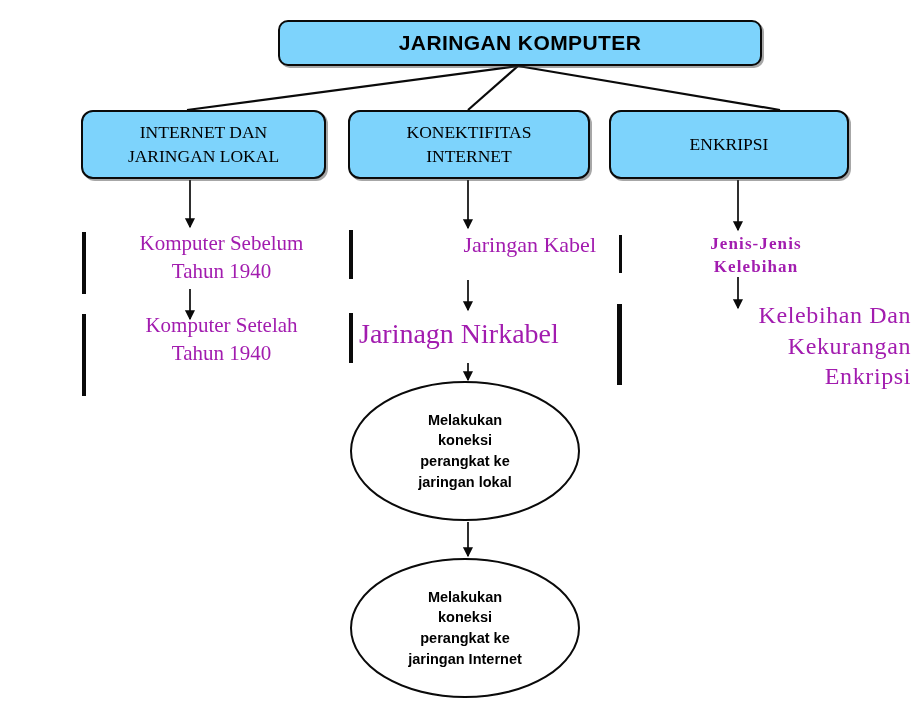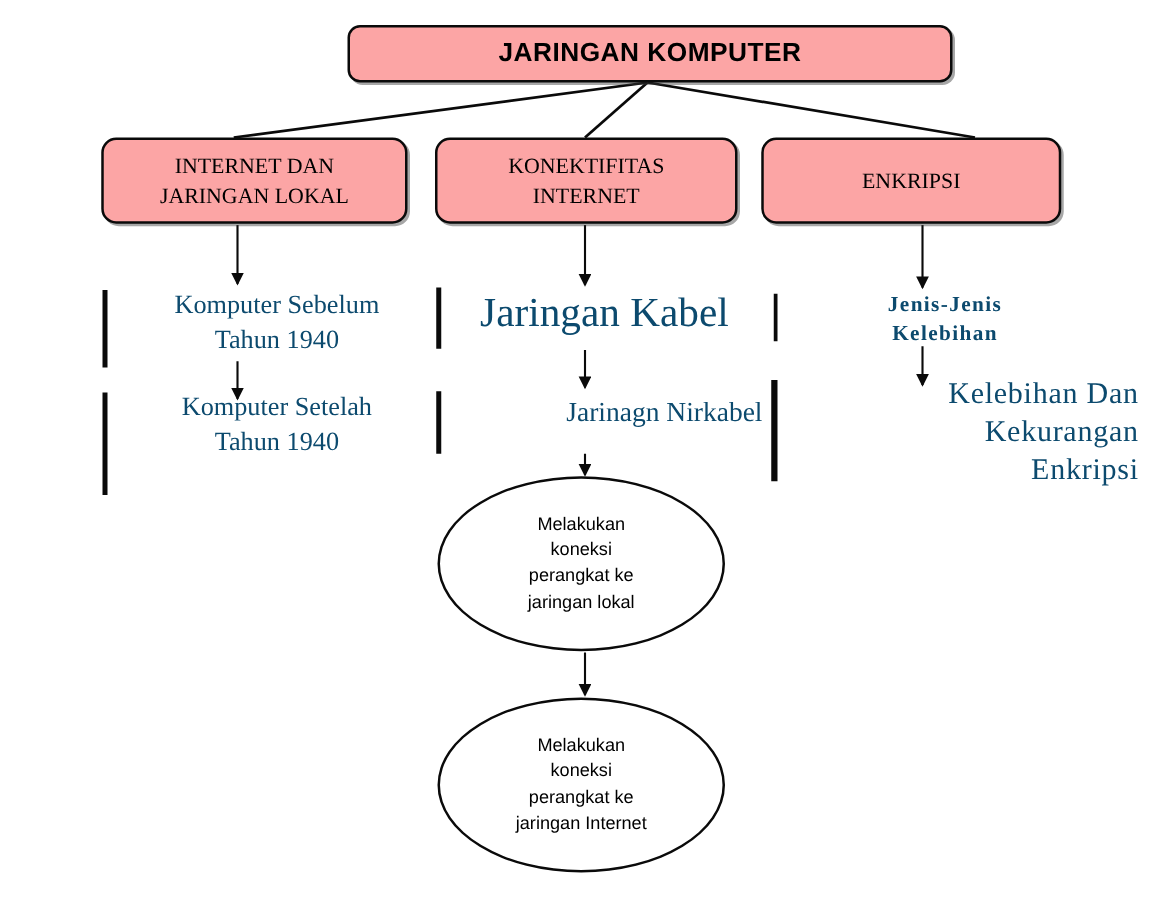--- a/index.html
+++ b/index.html
@@ -32,21 +32,21 @@
     height: 721px;
     pointer-events: none;
   }
 
   
   .node-box {
     position: absolute;
     box-sizing: border-box;
     border: 2.5px solid #0a0a0a;
     border-radius: 12px;
-    background: #fca5a5;
+    background: #7dd3fc;
     display: flex;
     align-items: center;
     justify-content: center;
     text-align: center;
     box-shadow: 2px 2px 0 rgba(60,60,60,0.45);
   }
 
   #node-title {
     left: 278px;
     top: 20px;
@@ -96,45 +96,45 @@
     position: absolute;
     display: block;
   }
   .leaf-bar {
     position: absolute;
     background: #0a0a0a;
   }
   .leaf-text {
     position: absolute;
     white-space: pre-line;
-    color: #0c4a6e;
+    color: #a21caf;
   }
 
   
   #leaf-sebelum-1940 .leaf-bar { left: 0px; top: 3px; width: 4px; height: 62px; }
   #leaf-sebelum-1940 .leaf-text {
     left: 22px; top: 0px; width: 235px;
     font-size: 21px; line-height: 1.35; text-align: center;
   }
   #leaf-setelah-1940 .leaf-bar { left: 0px; top: 3px; width: 4px; height: 82px; }
   #leaf-setelah-1940 .leaf-text {
     left: 22px; top: 0px; width: 235px;
     font-size: 21px; line-height: 1.35; text-align: center;
   }
 
   
   #leaf-jaringan-kabel .leaf-bar { left: 0px; top: 0px; width: 4px; height: 49px; }
   #leaf-jaringan-kabel .leaf-text {
     left: 22px; top: 2px; width: 225px;
-    font-size: 33px; line-height: 1.2; text-align: center;
+    font-size: 22px; line-height: 1.2; text-align: right;
   }
   #leaf-jaringan-nirkabel .leaf-bar { left: 0px; top: 0px; width: 4px; height: 50px; }
   #leaf-jaringan-nirkabel .leaf-text {
-    left: 36px; top: 4px; width: 225px;
-    font-size: 22px; line-height: 1.2; text-align: right;
+    left: 10px; top: 4px; width: 225px;
+    font-size: 28px; line-height: 1.2; text-align: left;
   }
 
   
   #leaf-jenis-enkripsi .leaf-bar { left: 0px; top: 0px; width: 3px; height: 38px; }
   #leaf-jenis-enkripsi .leaf-text {
     left: 22px; top: -2px; width: 230px;
     font-size: 17px; font-weight: bold; letter-spacing: 1.1px;
     line-height: 1.35; text-align: center;
   }
   #leaf-kelebihan-kekurangan .leaf-bar { left: 0px; top: 0px; width: 4.5px; height: 81px; }
@@ -147,20 +147,21 @@
   
   .ellipse-node {
     position: absolute;
     box-sizing: border-box;
     border: 2.5px solid #0a0a0a;
     border-radius: 50%;
     background: #ffffff;
     display: flex;
     align-items: center;
     justify-content: center;
+    font-weight: bold;
   }
   .ellipse-text {
     font-family: "Liberation Sans", sans-serif;
     font-size: 14.5px;
     line-height: 1.42;
     text-align: center;
     white-space: pre-line;
     width: 78%;
   }
   #ellipse-lokal {

